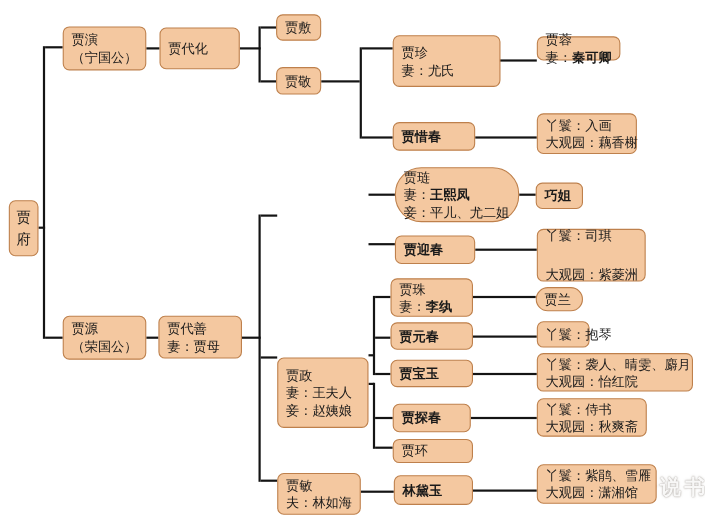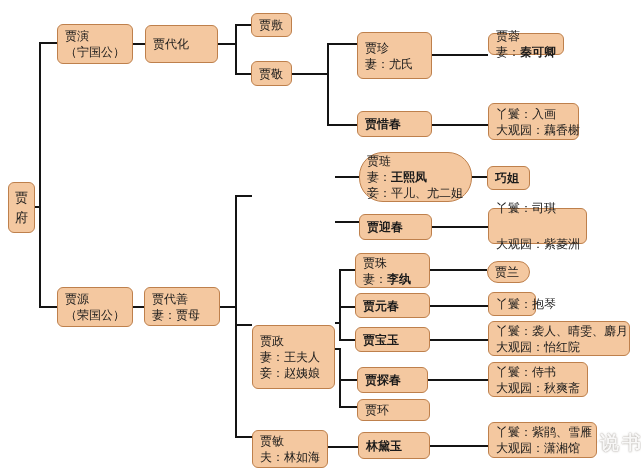--- a/index.html
+++ b/index.html
@@ -102,21 +102,21 @@
     </div>
     <div class="node" style="left: 145px; top: 25px; width: 73px; height: 38px;">
       <div class="row"><span>贾代化</span></div>
     </div>
     <div class="node" style="left: 251px; top: 13px; width: 41px; height: 24px;">
       <div class="row"><span>贾敷</span></div>
     </div>
     <div class="node" style="left: 251px; top: 61px; width: 41px; height: 25px;">
       <div class="row"><span>贾敬</span></div>
     </div>
-    <div class="node" style="left: 357px; top: 32px; width: 75px; height: 47px; justify-content: center;">
+    <div class="node" style="left: 357px; top: 32px; width: 98px; height: 47px; justify-content: center;">
       <div class="row"><span>贾珍</span></div>
       <div class="row"><span>妻：尤氏</span></div>
     </div>
     <div class="node" style="left: 488px; top: 33px; width: 76px; height: 22px;">
       <div class="row"><span>贾蓉</span></div>
       <div class="row"><span>妻：</span><span class="b">秦可卿</span></div>
     </div>
     <div class="node" style="left: 357px; top: 111px; width: 75px; height: 26px;">
       <div class="row"><span class="b">贾惜春</span></div>
     </div>
@@ -136,21 +136,21 @@
       <div class="row"><span>贾琏</span></div>
       <div class="row"><span>妻：</span><span class="b">王熙凤</span></div>
       <div class="row"><span>妾：平儿、尤二姐</span></div>
     </div>
     <div class="node" style="left: 487px; top: 166px; width: 43px; height: 24px;">
       <div class="row"><span class="b">巧姐</span></div>
     </div>
     <div class="node" style="left: 359px; top: 214px; width: 73px; height: 26px;">
       <div class="row"><span class="b">贾迎春</span></div>
     </div>
-    <div class="node" style="left: 488px; top: 208px; width: 99px; height: 36px; gap: 20px;">
+    <div class="node" style="left: 488px; top: 208px; width: 99px; height: 48px; gap: 20px;">
       <div class="row"><span>丫鬟：司琪</span></div>
       <div class="row"><span>大观园：紫菱洲</span></div>
     </div>
     <div class="node" style="left: 252px; top: 293px; width: 83px; height: 64px; margin-top: 32px;">
       <div class="row"><span>贾政</span></div>
       <div class="row"><span>妻：王夫人</span></div>
       <div class="row"><span>妾：赵姨娘</span></div>
     </div>
     <div class="node" style="left: 355px; top: 253px; width: 75px; height: 35px;">
       <div class="row"><span>贾珠</span></div>

